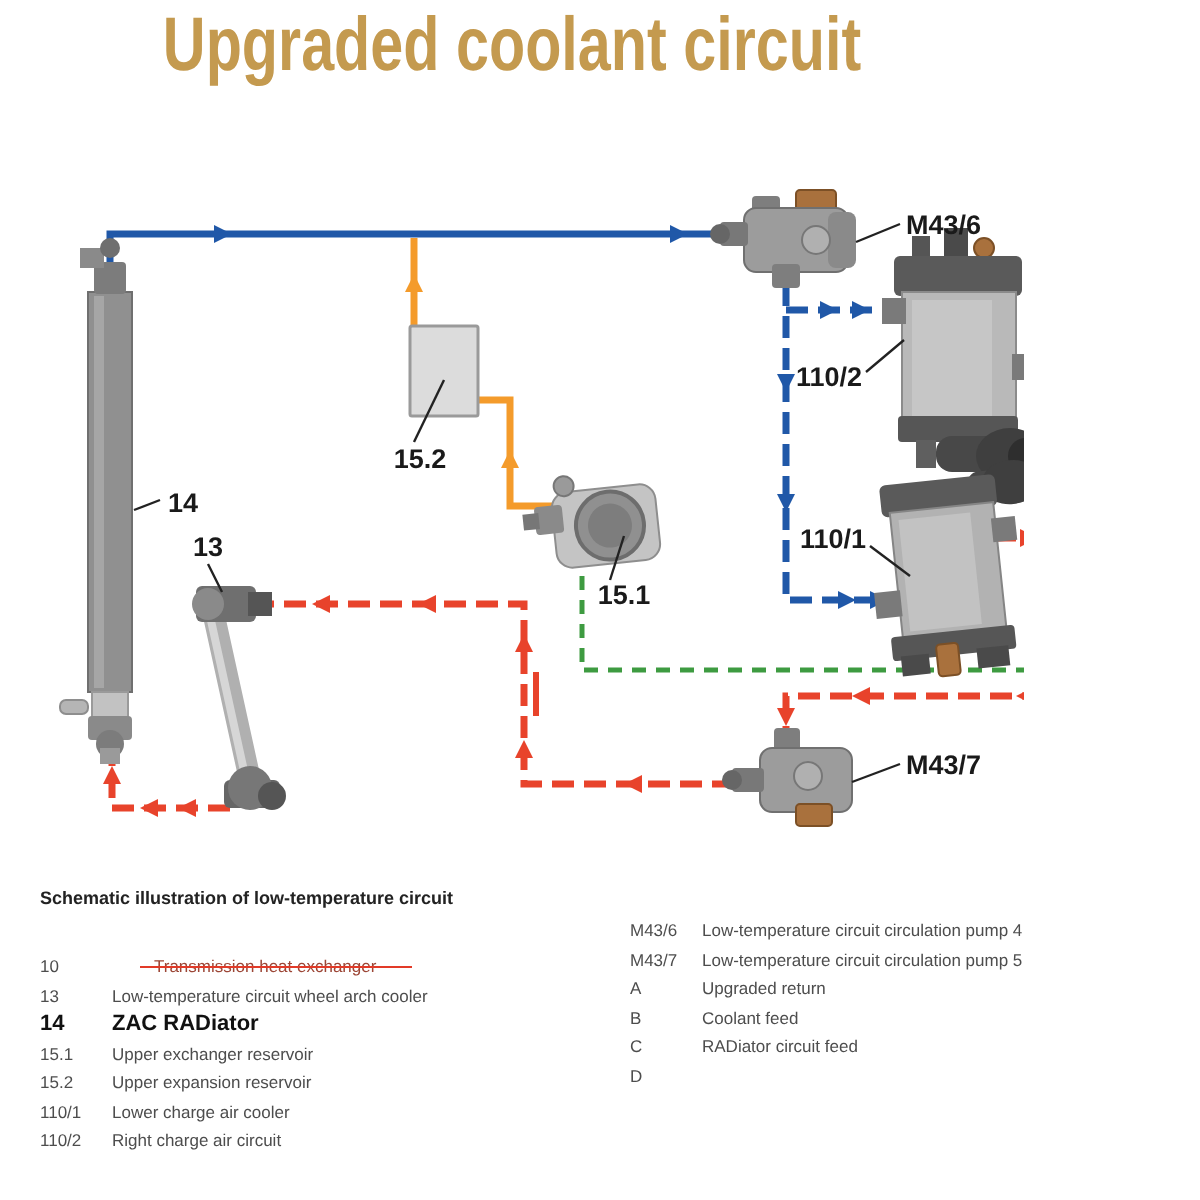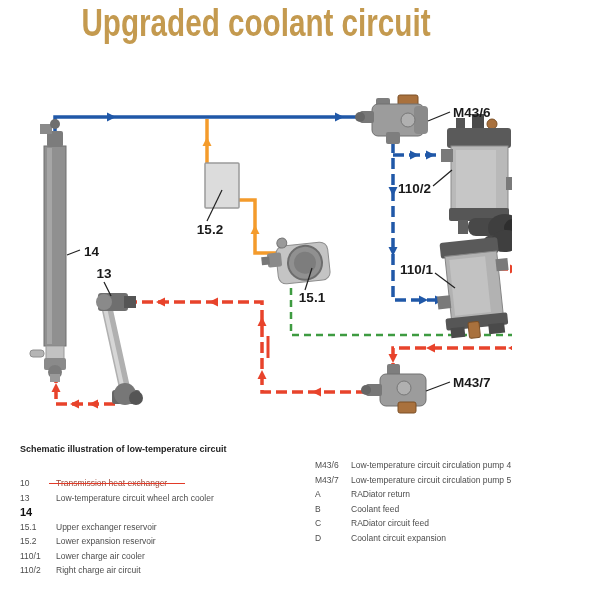--- a/index.html
+++ b/index.html
@@ -19,21 +19,21 @@
     font-size:5.5px; color:#9a9a9a; text-align:right; letter-spacing:0.2px;
   }
   .legend-col { position:absolute; font-size:8.5px; color:#4d4d4d; }
   .legend-left  { top:444px; left:20px;  width:292px; }
   .legend-right { top:458px; left:315px; width:280px; }
   .legend-head { font-size:9px; font-weight:bold; color:#222; margin-bottom:22px; }
   .lrow { display:flex; align-items:center; height:14.5px; }
   .lrow .code { width:36px; flex:none; }
   .lrow .lbl { flex:1; }
   .bold-row { font-size:11px; font-weight:bold; color:#111; }
-  .struck { position:relative; display:inline-block; color:#9c4636; }
+  .struck { position:relative; display:inline-block; color:#9c4636;margin-left:21px; }
   .struck::after {
     content:""; position:absolute; left:-7px; right:-18px; top:50%;
     border-top:1.6px solid #e23a28;
   }
 </style>
 </head>
 <body>
 
 <div class="page">
 
@@ -226,28 +226,29 @@
     <div class="lrow">
       <span class="code">10</span>
       <span class="lbl"><span class="struck">Transmission heat exchanger</span></span>
     </div>
     <div class="lrow">
       <span class="code">13</span>
       <span class="lbl">Low-temperature circuit wheel arch cooler</span>
     </div>
     <div class="lrow bold-row">
       <span class="code">14</span>
+      <span class="lbl">ZAC RADiator</span>
     </div>
     <div class="lrow">
       <span class="code">15.1</span>
       <span class="lbl">Upper exchanger reservoir</span>
     </div>
     <div class="lrow">
       <span class="code">15.2</span>
-      <span class="lbl">Lower expansion reservoir</span>
+      <span class="lbl">Upper expansion reservoir</span>
     </div>
     <div class="lrow">
       <span class="code">110/1</span>
       <span class="lbl">Lower charge air cooler</span>
     </div>
     <div class="lrow">
       <span class="code">110/2</span>
       <span class="lbl">Right charge air circuit</span>
     </div>
   </div>
@@ -256,29 +257,28 @@
     <div class="lrow">
       <span class="code">M43/6</span>
       <span class="lbl">Low-temperature circuit circulation pump 4</span>
     </div>
     <div class="lrow">
       <span class="code">M43/7</span>
       <span class="lbl">Low-temperature circuit circulation pump 5</span>
     </div>
     <div class="lrow">
       <span class="code">A</span>
-      <span class="lbl">RADiator return</span>
+      <span class="lbl">Upgraded return</span>
     </div>
     <div class="lrow">
       <span class="code">B</span>
       <span class="lbl">Coolant feed</span>
     </div>
     <div class="lrow">
       <span class="code">C</span>
       <span class="lbl">RADiator circuit feed</span>
     </div>
     <div class="lrow">
       <span class="code">D</span>
-      <span class="lbl">Coolant circuit expansion</span>
     </div>
   </div>
 
 </div>
 
 </body></html>

